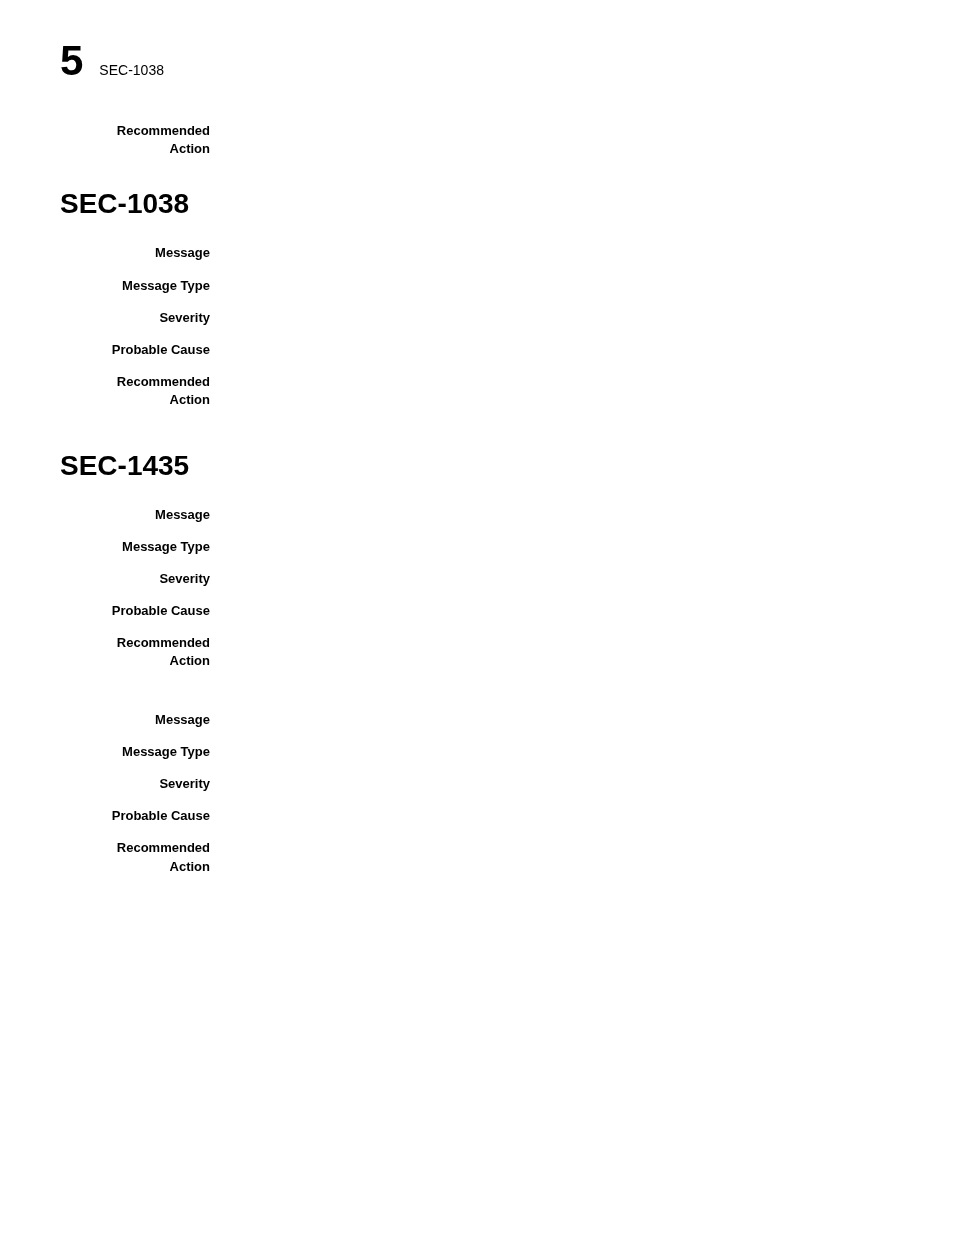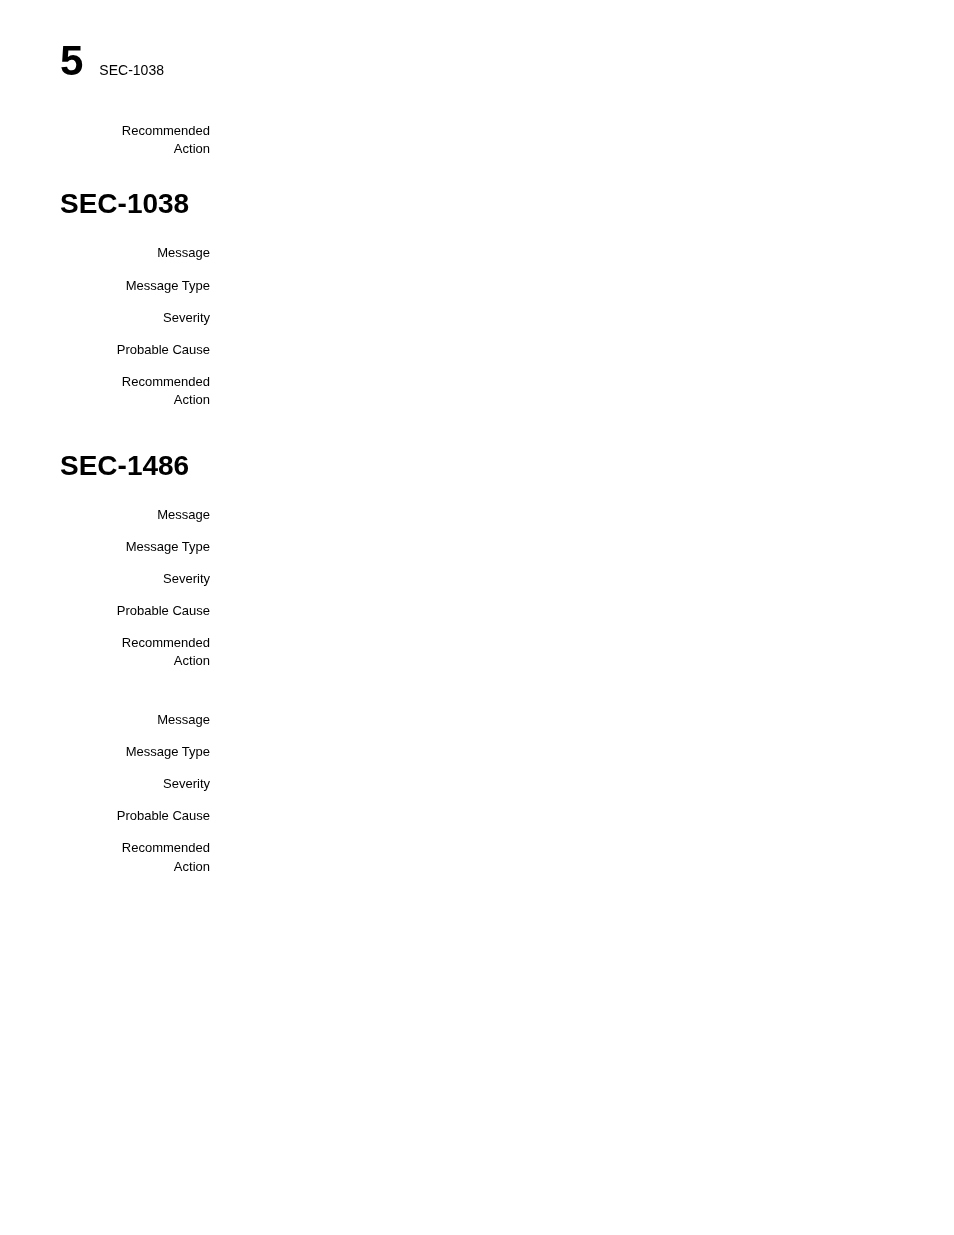--- a/index.html
+++ b/index.html
@@ -48,21 +48,21 @@
       padding-bottom: 4px;
     }
 
     .field-row {
       display: flex;
       margin-bottom: 14px;
       align-items: flex-start;
     }
 
     .field-name {
-      font-weight: normal;
+      font-weight: bold;
       font-size: 13px;
       text-align: right;
       width: 160px;
       min-width: 160px;
       padding-right: 10px;
       line-height: 1.4;
     }
 
     .field-value {
       font-size: 13px;
@@ -112,21 +112,21 @@
       <div class="field-row">
         <div class="field-name">Probable Cause</div>
         <div class="field-value"></div>
       </div>
       <div class="field-row">
         <div class="field-name">Recommended<br>Action</div>
         <div class="field-value"></div>
       </div>
     </div>
     <div class="section-block">
-      <div class="section-title">SEC-1486</div>
+      <div class="section-title">SEC-1435</div>
       <div class="field-row">
         <div class="field-name">Message</div>
         <div class="field-value"></div>
       </div>
       <div class="field-row">
         <div class="field-name">Message Type</div>
         <div class="field-value"></div>
       </div>
       <div class="field-row">
         <div class="field-name">Severity</div>

